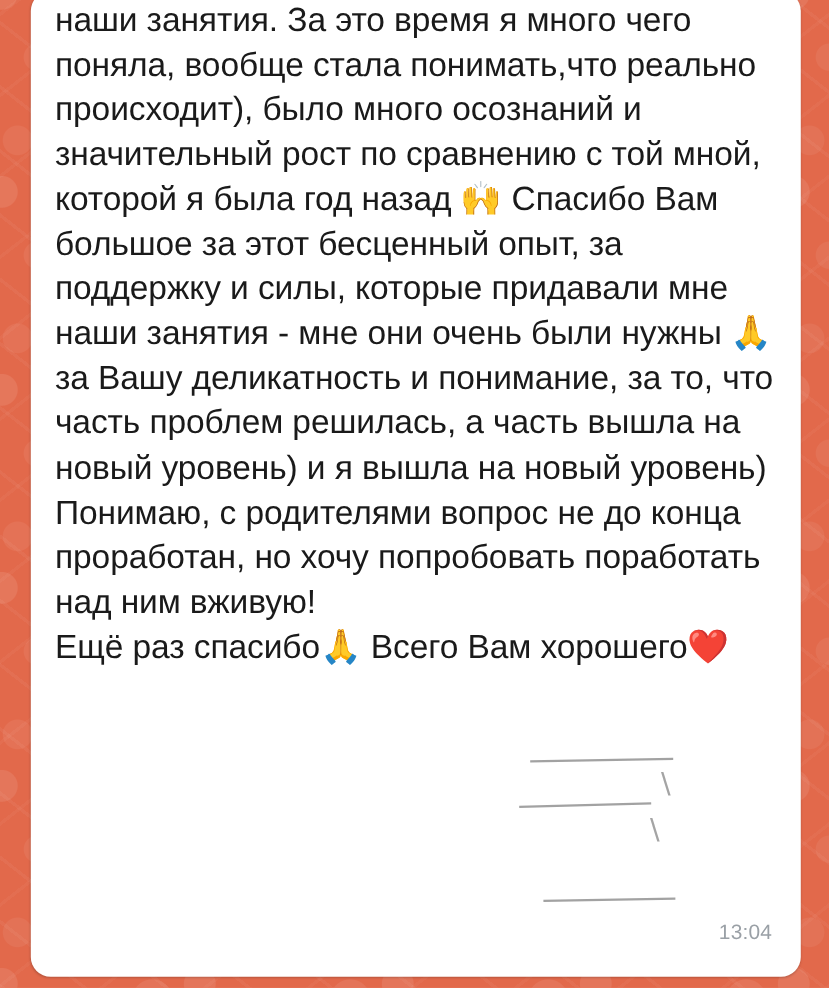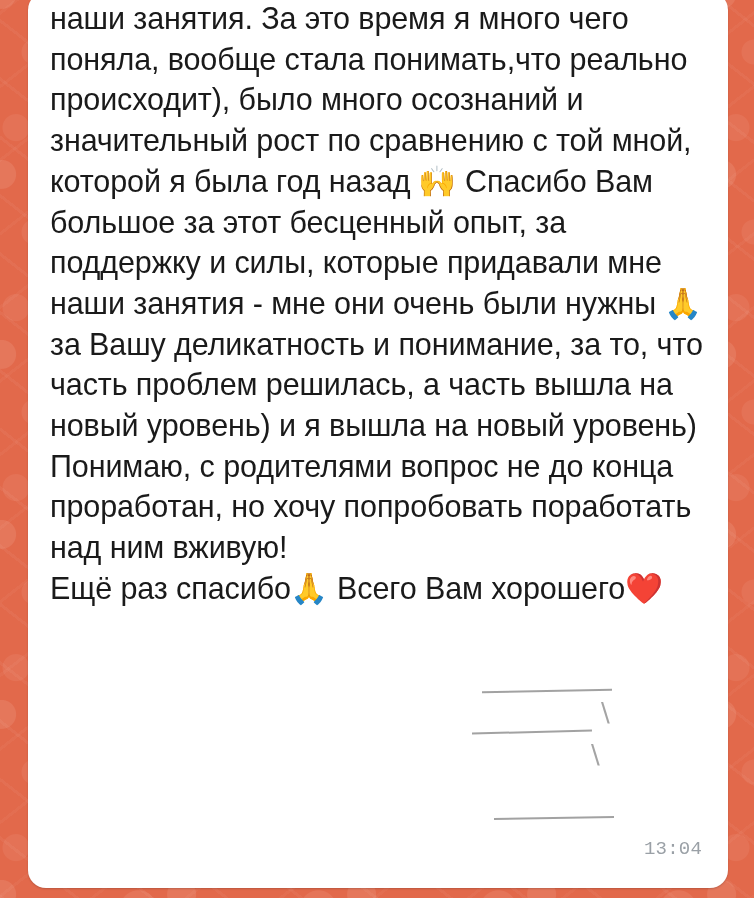--- a/index.html
+++ b/index.html
@@ -66,21 +66,20 @@
     white-space: pre-wrap;
     word-wrap: break-word;
   }
   .meta {
     position: absolute;
     right: 26px;
     bottom: 28px;
     font-size: 19px;
     color: #9aa0a6;
     letter-spacing: 0.2px;
-    font-family: Liberation Mono, monospace;
   }
 
   
   .artifact {
     position: absolute;
     pointer-events: none;
     background: rgba(70,70,70,0.5);
     height: 2px;
   }
   .art1 { left: 482px; top: 690px; width: 130px; transform: rotate(-1deg); }

